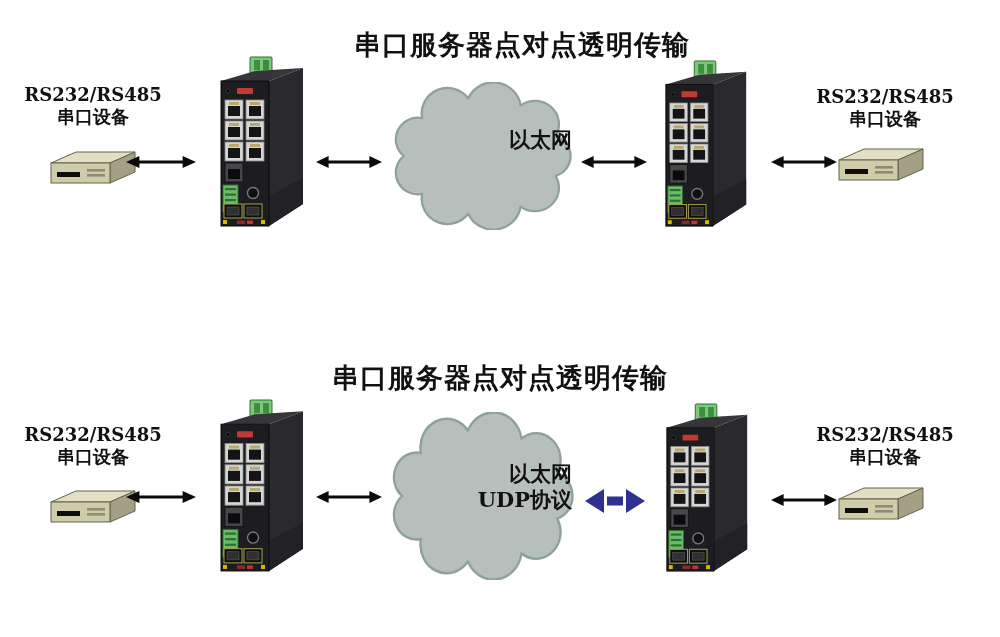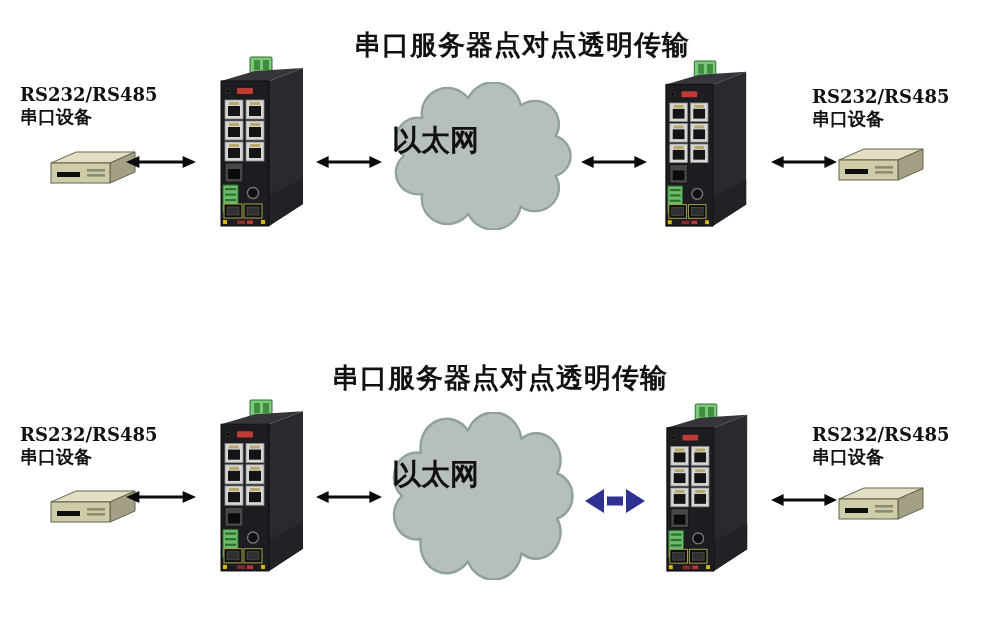--- a/index.html
+++ b/index.html
@@ -12,26 +12,26 @@
   .abs{position:absolute;}
   .title{
     font-size:27px;font-weight:bold;color:var(--title-text,#111);
     white-space:nowrap;transform:translateX(-50%);
     font-family:"DejaVu Sans","Liberation Sans",sans-serif;
     letter-spacing:1px;
   }
   .dev-label{
     font-family:"DejaVu Serif","Liberation Serif",serif;
     font-weight:bold;color:var(--label-text,#111);
-    font-size:18px;line-height:22px;white-space:nowrap;
+    font-size:18px;line-height:22px;text-align:center;white-space:nowrap;
   }
   .cloud-text{
     font-family:"DejaVu Serif","Liberation Serif",serif;
     font-weight:bold;color:var(--label-text,#111);
-    font-size:29px;line-height:26px;text-align:left;white-space:nowrap;
+    font-size:21px;line-height:26px;text-align:right;white-space:nowrap;
   }
   .cloud-shape{
     fill:var(--cloud-fill,#b6bfbc);
     stroke:var(--cloud-stroke,#8fa19c);
     stroke-width:2.5;stroke-linejoin:round;
   }
   .arrow-black-line{stroke:var(--arrow-black,#0b0b0b);stroke-width:3;}
   .arrow-black-fill{fill:var(--arrow-black,#0b0b0b);}
   .arrow-blue-fill{fill:var(--arrow-blue,#2e3192);}
   svg{display:block;}
@@ -204,20 +204,21 @@
       </svg>
     <svg class="abs" style="left:316px;top:490px;" width="66" height="14">
         <use href="#sym-arrow"></use>
       </svg>
 
     <svg class="abs" style="left:388px;top:412px;" width="188" height="168">
         <use href="#sym-cloud"></use>
       </svg>
     <div class="abs cloud-text" style="left:392px;top:461px;width:180px;">
       <div>以太网</div>
+      <div>UDP协议</div>
     </div>
 
     <svg class="abs" style="left:584px;top:487px;" width="62" height="28">
         <use href="#sym-blue-arrow"></use>
       </svg>
     <svg class="abs" style="left:661px;top:403px;" width="94" height="172">
         <use href="#sym-server"></use>
       </svg>
     <svg class="abs" style="left:771px;top:493px;" width="66" height="14">
         <use href="#sym-arrow"></use>

